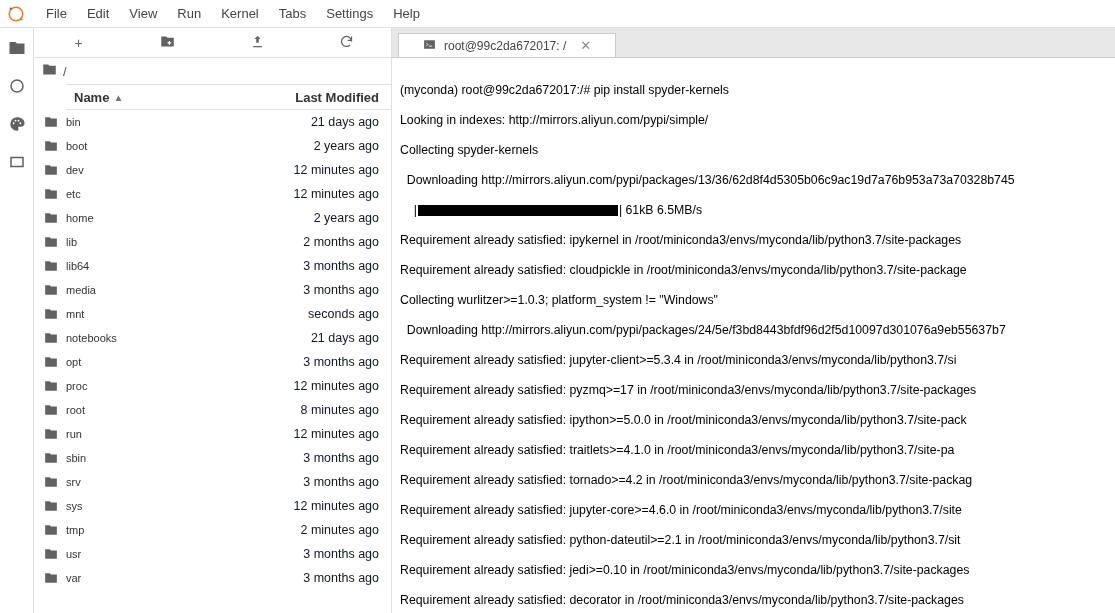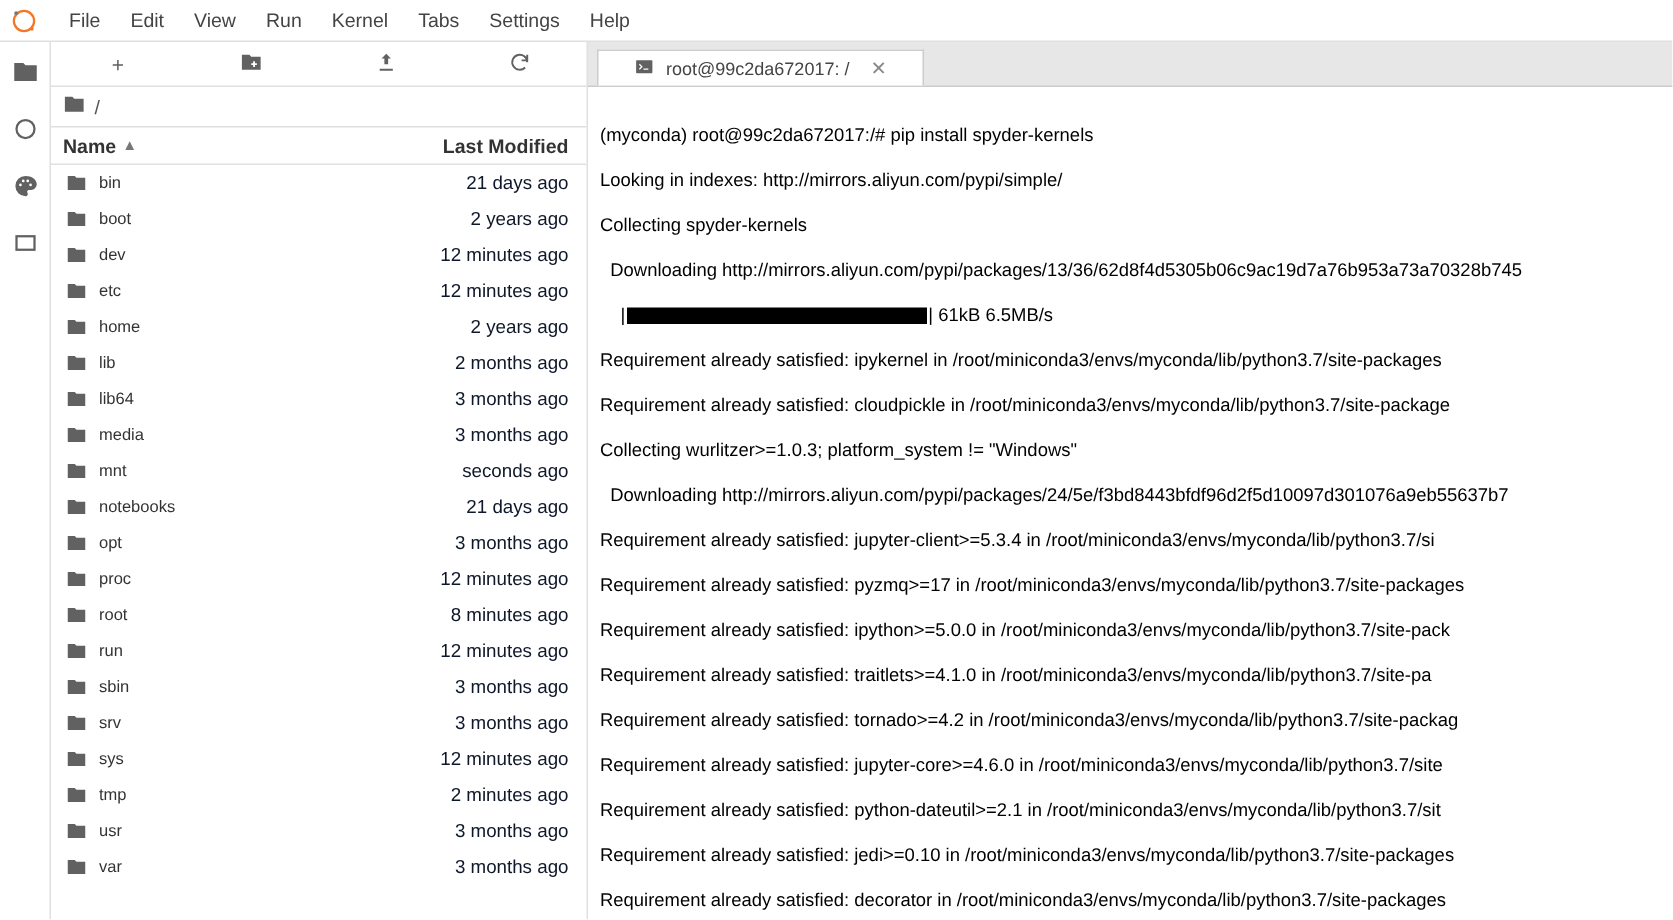--- a/index.html
+++ b/index.html
@@ -16,21 +16,21 @@
 
 .activitybar { width:34px; border-right:1px solid #e0e0e0; display:flex; flex-direction:column; align-items:center; padding-top:10px; gap:18px; }
 .activitybar .act { width:20px; height:20px; display:flex; align-items:center; justify-content:center; color:#616161; cursor:pointer; }
 
 
 .filepanel { width:358px; border-right:1px solid #e0e0e0; display:flex; flex-direction:column; }
 .toolbar { height:30px; display:flex; align-items:center; border-bottom:1px solid #e0e0e0; }
 .toolbar .tb { flex:1; text-align:center; color:#616161; cursor:pointer; font-size:14px; }
 .breadcrumb { height:26px; display:flex; align-items:center; padding:0 8px; color:#555; font-size:13px; }
 .breadcrumb .folder-ic { margin-right:6px; color:#616161; }
-.headerrow { height:26px; display:flex; align-items:center; border-top:1px solid #e0e0e0; border-bottom:1px solid #e0e0e0; font-size:13px; }
+.headerrow { height:26px; display:flex; align-items:center; border-top:1px solid #e0e0e0; border-bottom:1px solid #e0e0e0; font-size:13px;margin-left:32px; }
 .headerrow .namecol { flex:1; padding-left:8px; display:flex; align-items:center; gap:4px; font-weight:600; color:#333; }
 .headerrow .modcol { width:150px; text-align:right; padding-right:12px; font-weight:600; color:#333; }
 .filelist { flex:1; overflow:auto; }
 .filerow { height:24px; display:flex; align-items:center; padding:0 8px 0 8px; cursor:pointer; }
 .filerow .ic { width:18px; color:#616161; margin-right:6px; display:flex; align-items:center; justify-content:center; }
 .filerow .fname { flex:1; font-size:11px; color:#333; }
 .filerow .fmod  { width:150px; text-align:right; font-size:12.5px; color:#0f172a; padding-right:4px; }
 
 
 .termwrap { flex:1; display:flex; flex-direction:column; }

